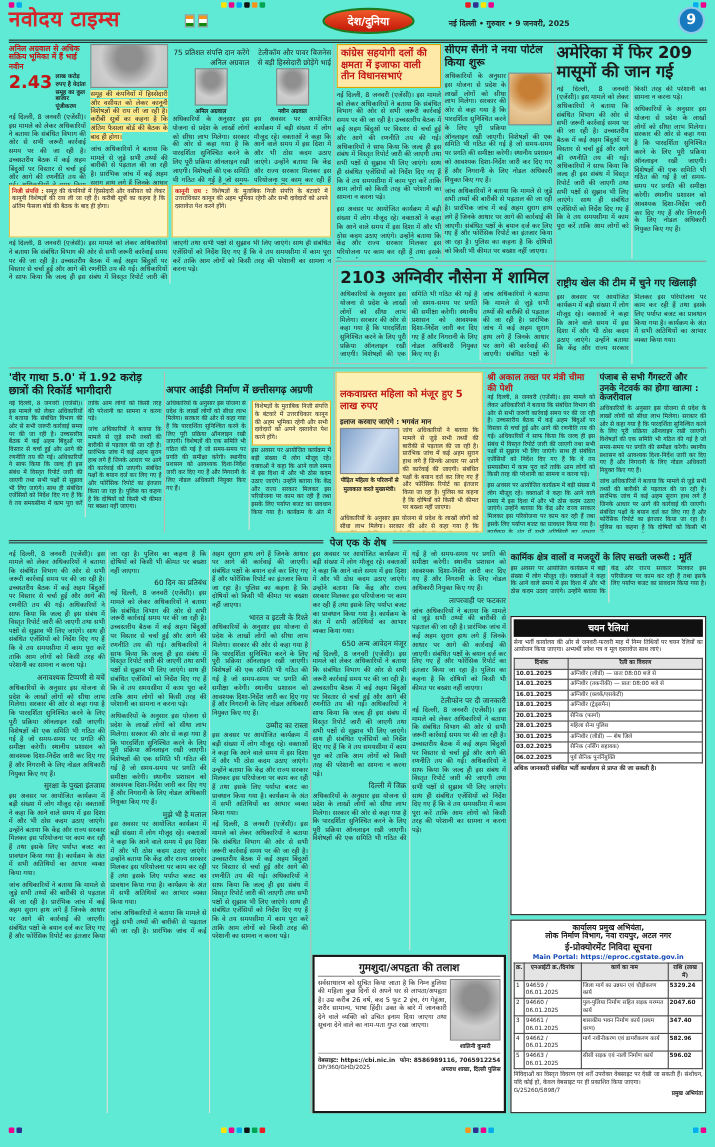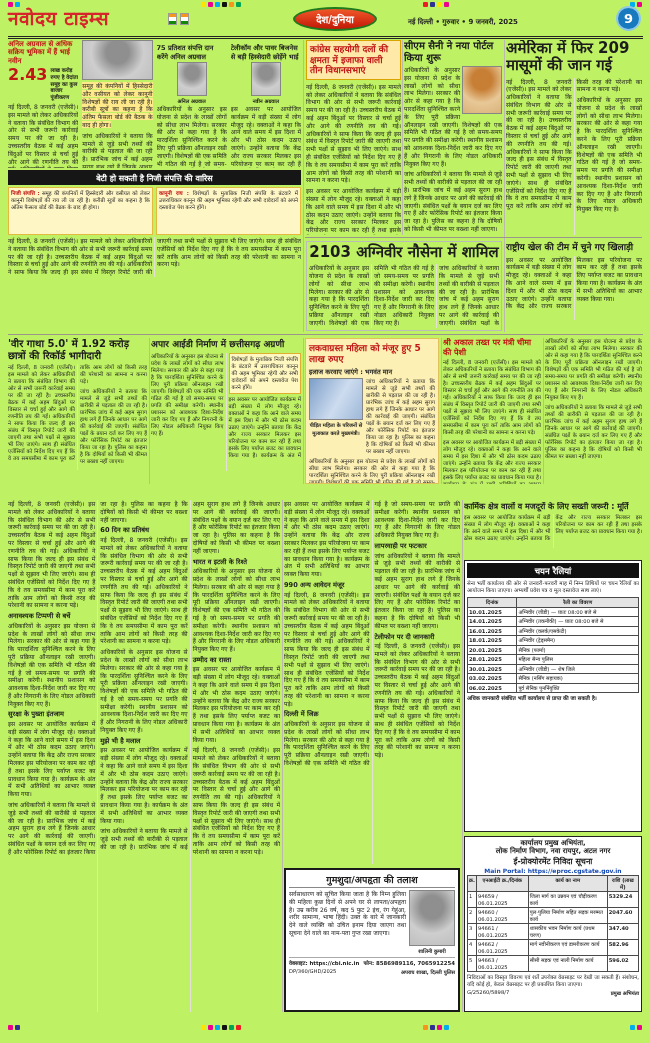--- a/index.html
+++ b/index.html
@@ -1,33 +1,33 @@
 <!DOCTYPE html>
 <html lang="hi"><head>
 <meta charset="utf-8">
 <style>
   *{box-sizing:border-box}
   body{margin:0;background:#d9d9d9}
-  #page{position:relative;width:650px;height:1043px;margin:0 auto;background:#bef264;
+  #page{position:relative;width:650px;height:1043px;margin:0 auto;background:#5eead4;
         font-family:"DejaVu Sans","Liberation Sans",sans-serif;overflow:hidden;color:#1c1c1c}
   .block{position:absolute;overflow:hidden}
   p{margin:0 0 3px}
   .t6{font-size:6px;line-height:1.3;text-align:justify}
   .t5{font-size:5.4px;line-height:1.3;text-align:justify}
   .cols2{columns:2;column-gap:5px;column-rule:1px solid #e4e0d8}
   .cols3{columns:3;column-gap:5px;column-rule:1px solid #e4e0d8}
   .fullh{height:100%}
   .red{color:#c01616}
   .b{font-weight:bold}
   .h14{font-size:13.5px;font-weight:bold;line-height:1.12;margin:0 0 2px;color:#0d0d0d}
   .h11{font-size:15px;font-weight:bold;line-height:1.15;margin:0 0 3px}
   .h10{font-size:10px;font-weight:bold;line-height:1.15;margin:0 0 3px}
-  .h9{font-size:9px;font-weight:bold;line-height:1.18;margin:1px 0 3px}
+  .h9{font-size:9px;font-weight:bold;line-height:1.18;margin:12px 0 3px}
   .h8{font-size:8px;font-weight:bold;line-height:1.2;margin:0 0 2px}
-  .sub5{font-size:6.6px;font-weight:bold;text-align:left;margin:3px 0 1px;break-inside:avoid}
+  .sub5{font-size:6.6px;font-weight:normal;text-align:right;margin:3px 0 1px;break-inside:avoid}
   .kick{font-size:7px;font-weight:bold;line-height:1.2;margin-bottom:2px}
   .ph{background:radial-gradient(circle at 50% 30%,#8f8f8f 0 26%,#cecece 60%,#bfbfbf);border:1px solid #868686}
   .ph.warm{background:radial-gradient(circle at 50% 28%,#c77f36 0 26%,#e8c897 60%,#d9b27a)}
   .ph.colr{background:linear-gradient(120deg,#7d9fc9,#cddcef 55%,#9db8d8)}
   .cap{font-size:5.2px;text-align:center;font-weight:bold;margin-top:1px}
   .vr{position:absolute;width:1px;background:#bcb8b0}
   .hrline{position:absolute;height:1px;background:#9a968e}
   .strip{background:#161616;color:#fff;font-size:8px;font-weight:bold;text-align:center;padding:2px 0;margin:2px 0}
   .notes{display:flex;gap:3px;height:48px;overflow:hidden}
   .note{background:#fff6c6;border:1px solid #e3b93e;padding:2px;font-size:5.4px;line-height:1.3;text-align:justify;flex:1}
@@ -149,21 +149,20 @@
         <div class="cap">अनिल अग्रवाल</div>
         <p class="t6">अधिकारियों के अनुसार इस योजना से प्रदेश के लाखों लोगों को सीधा लाभ मिलेगा। सरकार की ओर से कहा गया है कि पारदर्शिता सुनिश्चित करने के लिए पूरी प्रक्रिया ऑनलाइन रखी जाएगी। विशेषज्ञों की एक समिति भी गठित की गई है जो समय-समय पर प्रगति की समीक्षा करेगी। स्थानीय प्रशासन को आवश्यक दिशा-निर्देश जारी कर दिए गए हैं और निगरानी के लिए नोडल अधिकारी नियुक्त किए गए हैं।</p>
       </div>
       <div class="a1c">
         <div class="sub5">टेलीकॉम और पावर बिजनेस से बड़ी हिस्सेदारी छोड़ेंगे भाई</div>
         <div class="ph" style="width:30px;height:34px;margin:0 auto"></div>
         <div class="cap">नवीन अग्रवाल</div>
         <p class="t6">इस अवसर पर आयोजित कार्यक्रम में बड़ी संख्या में लोग मौजूद रहे। वक्ताओं ने कहा कि आने वाले समय में इस दिशा में और भी ठोस कदम उठाए जाएंगे। उन्होंने बताया कि केंद्र और राज्य सरकार मिलकर इस परियोजना पर काम कर रही हैं तथा इसके लिए पर्याप्त बजट का प्रावधान किया गया है। कार्यक्रम के अंत में सभी अतिथियों का आभार व्यक्त किया गया।</p>
       </div>
     </div>
-    <div class="strip">बेटी हो सकती है निजी संपत्ति की वारिस</div>
     <div class="notes">
       <div class="note">
         <span class="b red">निजी संपत्ति :</span>
         <span>समूह की कंपनियों में हिस्सेदारी और वसीयत को लेकर कानूनी विशेषज्ञों की राय ली जा रही है। करीबी सूत्रों का कहना है कि अंतिम फैसला बोर्ड की बैठक के बाद ही होगा।</span>
       </div>
       <div class="note">
         <span class="b red">कानूनी राय :</span>
         <span>विशेषज्ञों के मुताबिक निजी संपत्ति के बंटवारे में उत्तराधिकार कानून की अहम भूमिका रहेगी और सभी दावेदारों को अपने दस्तावेज पेश करने होंगे।</span>
       </div>
     </div>
@@ -242,24 +241,30 @@
     <p class="t5">अधिकारियों के अनुसार इस योजना से प्रदेश के लाखों लोगों को सीधा लाभ मिलेगा। सरकार की ओर से कहा गया है कि पारदर्शिता सुनिश्चित करने के लिए पूरी प्रक्रिया ऑनलाइन रखी जाएगी। विशेषज्ञों की एक समिति भी गठित की गई है जो समय-समय पर प्रगति की समीक्षा करेगी। स्थानीय प्रशासन को आवश्यक दिशा-निर्देश जारी कर दिए गए हैं और निगरानी के लिए नोडल अधिकारी नियुक्त किए गए हैं।</p>
   </section>
 
   <section class="block" style="left:443px;top:338px;width:98px;height:146px">
     <h2 class="h8 red">श्री अकाल तख्त पर मंत्री चीमा की पेशी</h2>
     <p class="t5">नई दिल्ली, 8 जनवरी (एजेंसी)। इस मामले को लेकर अधिकारियों ने बताया कि संबंधित विभाग की ओर से सभी जरूरी कार्रवाई समय पर की जा रही है। उच्चस्तरीय बैठक में कई अहम बिंदुओं पर विस्तार से चर्चा हुई और आगे की रणनीति तय की गई। अधिकारियों ने साफ किया कि जल्द ही इस संबंध में विस्तृत रिपोर्ट जारी की जाएगी तथा सभी पक्षों से सुझाव भी लिए जाएंगे। साथ ही संबंधित एजेंसियों को निर्देश दिए गए हैं कि वे तय समयसीमा में काम पूरा करें ताकि आम लोगों को किसी तरह की परेशानी का सामना न करना पड़े।</p>
     <p class="t5">इस अवसर पर आयोजित कार्यक्रम में बड़ी संख्या में लोग मौजूद रहे। वक्ताओं ने कहा कि आने वाले समय में इस दिशा में और भी ठोस कदम उठाए जाएंगे। उन्होंने बताया कि केंद्र और राज्य सरकार मिलकर इस परियोजना पर काम कर रही हैं तथा इसके लिए पर्याप्त बजट का प्रावधान किया गया है। कार्यक्रम के अंत में सभी अतिथियों का आभार व्यक्त किया गया।</p>
   </section>
 
   <section class="block" style="left:545px;top:338px;width:97px;height:146px">
+    <h2 class="h8">पंजाब से सभी गैंगस्टरों और उनके नेटवर्क का होगा खात्मा : केजरीवाल</h2>
     <p class="t5">अधिकारियों के अनुसार इस योजना से प्रदेश के लाखों लोगों को सीधा लाभ मिलेगा। सरकार की ओर से कहा गया है कि पारदर्शिता सुनिश्चित करने के लिए पूरी प्रक्रिया ऑनलाइन रखी जाएगी। विशेषज्ञों की एक समिति भी गठित की गई है जो समय-समय पर प्रगति की समीक्षा करेगी। स्थानीय प्रशासन को आवश्यक दिशा-निर्देश जारी कर दिए गए हैं और निगरानी के लिए नोडल अधिकारी नियुक्त किए गए हैं।</p>
     <p class="t5">जांच अधिकारियों ने बताया कि मामले से जुड़े सभी तथ्यों की बारीकी से पड़ताल की जा रही है। प्रारंभिक जांच में कई अहम सुराग हाथ लगे हैं जिनके आधार पर आगे की कार्रवाई की जाएगी। संबंधित पक्षों के बयान दर्ज कर लिए गए हैं और फोरेंसिक रिपोर्ट का इंतजार किया जा रहा है। पुलिस का कहना है कि दोषियों को किसी भी कीमत पर बख्शा नहीं जाएगा।</p>
   </section>
 
+  <div class="divider">
+    <span class="dline"></span>
+    <span class="dtext">पेज एक के शेष</span>
+    <span class="dline"></span>
+  </div>
 
   <section class="block" style="left:8px;top:500px;width:272px;height:512px">
     <div class="cols3 t6 fullh">
       <p>नई दिल्ली, 8 जनवरी (एजेंसी)। इस मामले को लेकर अधिकारियों ने बताया कि संबंधित विभाग की ओर से सभी जरूरी कार्रवाई समय पर की जा रही है। उच्चस्तरीय बैठक में कई अहम बिंदुओं पर विस्तार से चर्चा हुई और आगे की रणनीति तय की गई। अधिकारियों ने साफ किया कि जल्द ही इस संबंध में विस्तृत रिपोर्ट जारी की जाएगी तथा सभी पक्षों से सुझाव भी लिए जाएंगे। साथ ही संबंधित एजेंसियों को निर्देश दिए गए हैं कि वे तय समयसीमा में काम पूरा करें ताकि आम लोगों को किसी तरह की परेशानी का सामना न करना पड़े।</p>
       <h5 class="sub5">अनावश्यक टिप्पणी से बचें</h5>
       <p>अधिकारियों के अनुसार इस योजना से प्रदेश के लाखों लोगों को सीधा लाभ मिलेगा। सरकार की ओर से कहा गया है कि पारदर्शिता सुनिश्चित करने के लिए पूरी प्रक्रिया ऑनलाइन रखी जाएगी। विशेषज्ञों की एक समिति भी गठित की गई है जो समय-समय पर प्रगति की समीक्षा करेगी। स्थानीय प्रशासन को आवश्यक दिशा-निर्देश जारी कर दिए गए हैं और निगरानी के लिए नोडल अधिकारी नियुक्त किए गए हैं।</p>
       <h5 class="sub5">सुरक्षा के पुख्ता इंतजाम</h5>
       <p>इस अवसर पर आयोजित कार्यक्रम में बड़ी संख्या में लोग मौजूद रहे। वक्ताओं ने कहा कि आने वाले समय में इस दिशा में और भी ठोस कदम उठाए जाएंगे। उन्होंने बताया कि केंद्र और राज्य सरकार मिलकर इस परियोजना पर काम कर रही हैं तथा इसके लिए पर्याप्त बजट का प्रावधान किया गया है। कार्यक्रम के अंत में सभी अतिथियों का आभार व्यक्त किया गया।</p>
       <p>जांच अधिकारियों ने बताया कि मामले से जुड़े सभी तथ्यों की बारीकी से पड़ताल की जा रही है। प्रारंभिक जांच में कई अहम सुराग हाथ लगे हैं जिनके आधार पर आगे की कार्रवाई की जाएगी। संबंधित पक्षों के बयान दर्ज कर लिए गए हैं और फोरेंसिक रिपोर्ट का इंतजार किया जा रहा है। पुलिस का कहना है कि दोषियों को किसी भी कीमत पर बख्शा नहीं जाएगा।</p>
       <h5 class="sub5">60 दिन का प्रतिबंध</h5>
@@ -272,21 +277,21 @@
       <p>अधिकारियों के अनुसार इस योजना से प्रदेश के लाखों लोगों को सीधा लाभ मिलेगा। सरकार की ओर से कहा गया है कि पारदर्शिता सुनिश्चित करने के लिए पूरी प्रक्रिया ऑनलाइन रखी जाएगी। विशेषज्ञों की एक समिति भी गठित की गई है जो समय-समय पर प्रगति की समीक्षा करेगी। स्थानीय प्रशासन को आवश्यक दिशा-निर्देश जारी कर दिए गए हैं और निगरानी के लिए नोडल अधिकारी नियुक्त किए गए हैं।</p>
       <h5 class="sub5">उम्मीद का रास्ता</h5>
       <p>इस अवसर पर आयोजित कार्यक्रम में बड़ी संख्या में लोग मौजूद रहे। वक्ताओं ने कहा कि आने वाले समय में इस दिशा में और भी ठोस कदम उठाए जाएंगे। उन्होंने बताया कि केंद्र और राज्य सरकार मिलकर इस परियोजना पर काम कर रही हैं तथा इसके लिए पर्याप्त बजट का प्रावधान किया गया है। कार्यक्रम के अंत में सभी अतिथियों का आभार व्यक्त किया गया।</p>
       <p>नई दिल्ली, 8 जनवरी (एजेंसी)। इस मामले को लेकर अधिकारियों ने बताया कि संबंधित विभाग की ओर से सभी जरूरी कार्रवाई समय पर की जा रही है। उच्चस्तरीय बैठक में कई अहम बिंदुओं पर विस्तार से चर्चा हुई और आगे की रणनीति तय की गई। अधिकारियों ने साफ किया कि जल्द ही इस संबंध में विस्तृत रिपोर्ट जारी की जाएगी तथा सभी पक्षों से सुझाव भी लिए जाएंगे। साथ ही संबंधित एजेंसियों को निर्देश दिए गए हैं कि वे तय समयसीमा में काम पूरा करें ताकि आम लोगों को किसी तरह की परेशानी का सामना न करना पड़े।</p>
     </div>
   </section>
 
   <section class="block" style="left:284px;top:500px;width:176px;height:364px">
     <div class="cols2 t6 fullh">
       <p>इस अवसर पर आयोजित कार्यक्रम में बड़ी संख्या में लोग मौजूद रहे। वक्ताओं ने कहा कि आने वाले समय में इस दिशा में और भी ठोस कदम उठाए जाएंगे। उन्होंने बताया कि केंद्र और राज्य सरकार मिलकर इस परियोजना पर काम कर रही हैं तथा इसके लिए पर्याप्त बजट का प्रावधान किया गया है। कार्यक्रम के अंत में सभी अतिथियों का आभार व्यक्त किया गया।</p>
-      <h5 class="sub5">990 अन्य आवेदन मंजूर</h5>
+      <h5 class="sub5">650 अन्य आवेदन मंजूर</h5>
       <p>नई दिल्ली, 8 जनवरी (एजेंसी)। इस मामले को लेकर अधिकारियों ने बताया कि संबंधित विभाग की ओर से सभी जरूरी कार्रवाई समय पर की जा रही है। उच्चस्तरीय बैठक में कई अहम बिंदुओं पर विस्तार से चर्चा हुई और आगे की रणनीति तय की गई। अधिकारियों ने साफ किया कि जल्द ही इस संबंध में विस्तृत रिपोर्ट जारी की जाएगी तथा सभी पक्षों से सुझाव भी लिए जाएंगे। साथ ही संबंधित एजेंसियों को निर्देश दिए गए हैं कि वे तय समयसीमा में काम पूरा करें ताकि आम लोगों को किसी तरह की परेशानी का सामना न करना पड़े।</p>
       <h5 class="sub5">दिल्ली में जिक्र</h5>
       <p>अधिकारियों के अनुसार इस योजना से प्रदेश के लाखों लोगों को सीधा लाभ मिलेगा। सरकार की ओर से कहा गया है कि पारदर्शिता सुनिश्चित करने के लिए पूरी प्रक्रिया ऑनलाइन रखी जाएगी। विशेषज्ञों की एक समिति भी गठित की गई है जो समय-समय पर प्रगति की समीक्षा करेगी। स्थानीय प्रशासन को आवश्यक दिशा-निर्देश जारी कर दिए गए हैं और निगरानी के लिए नोडल अधिकारी नियुक्त किए गए हैं।</p>
       <h5 class="sub5">लापरवाही पर फटकार</h5>
       <p>जांच अधिकारियों ने बताया कि मामले से जुड़े सभी तथ्यों की बारीकी से पड़ताल की जा रही है। प्रारंभिक जांच में कई अहम सुराग हाथ लगे हैं जिनके आधार पर आगे की कार्रवाई की जाएगी। संबंधित पक्षों के बयान दर्ज कर लिए गए हैं और फोरेंसिक रिपोर्ट का इंतजार किया जा रहा है। पुलिस का कहना है कि दोषियों को किसी भी कीमत पर बख्शा नहीं जाएगा।</p>
       <h5 class="sub5">टेलीफोन पर दी जानकारी</h5>
       <p>नई दिल्ली, 8 जनवरी (एजेंसी)। इस मामले को लेकर अधिकारियों ने बताया कि संबंधित विभाग की ओर से सभी जरूरी कार्रवाई समय पर की जा रही है। उच्चस्तरीय बैठक में कई अहम बिंदुओं पर विस्तार से चर्चा हुई और आगे की रणनीति तय की गई। अधिकारियों ने साफ किया कि जल्द ही इस संबंध में विस्तृत रिपोर्ट जारी की जाएगी तथा सभी पक्षों से सुझाव भी लिए जाएंगे। साथ ही संबंधित एजेंसियों को निर्देश दिए गए हैं कि वे तय समयसीमा में काम पूरा करें ताकि आम लोगों को किसी तरह की परेशानी का सामना न करना पड़े।</p>
     </div>
   </section>
 

